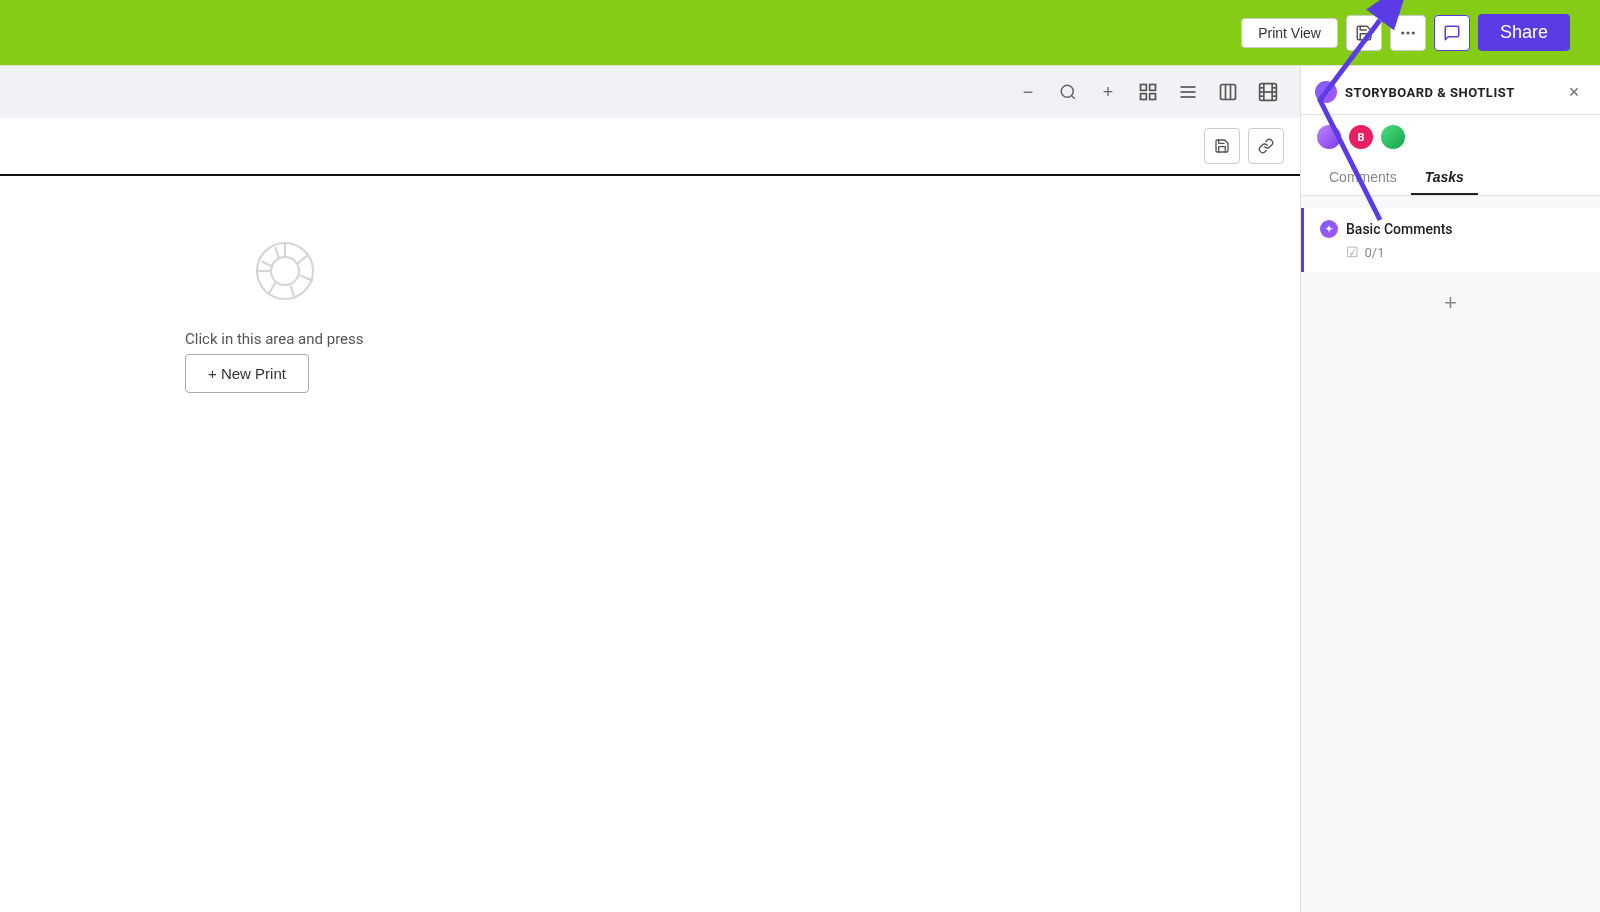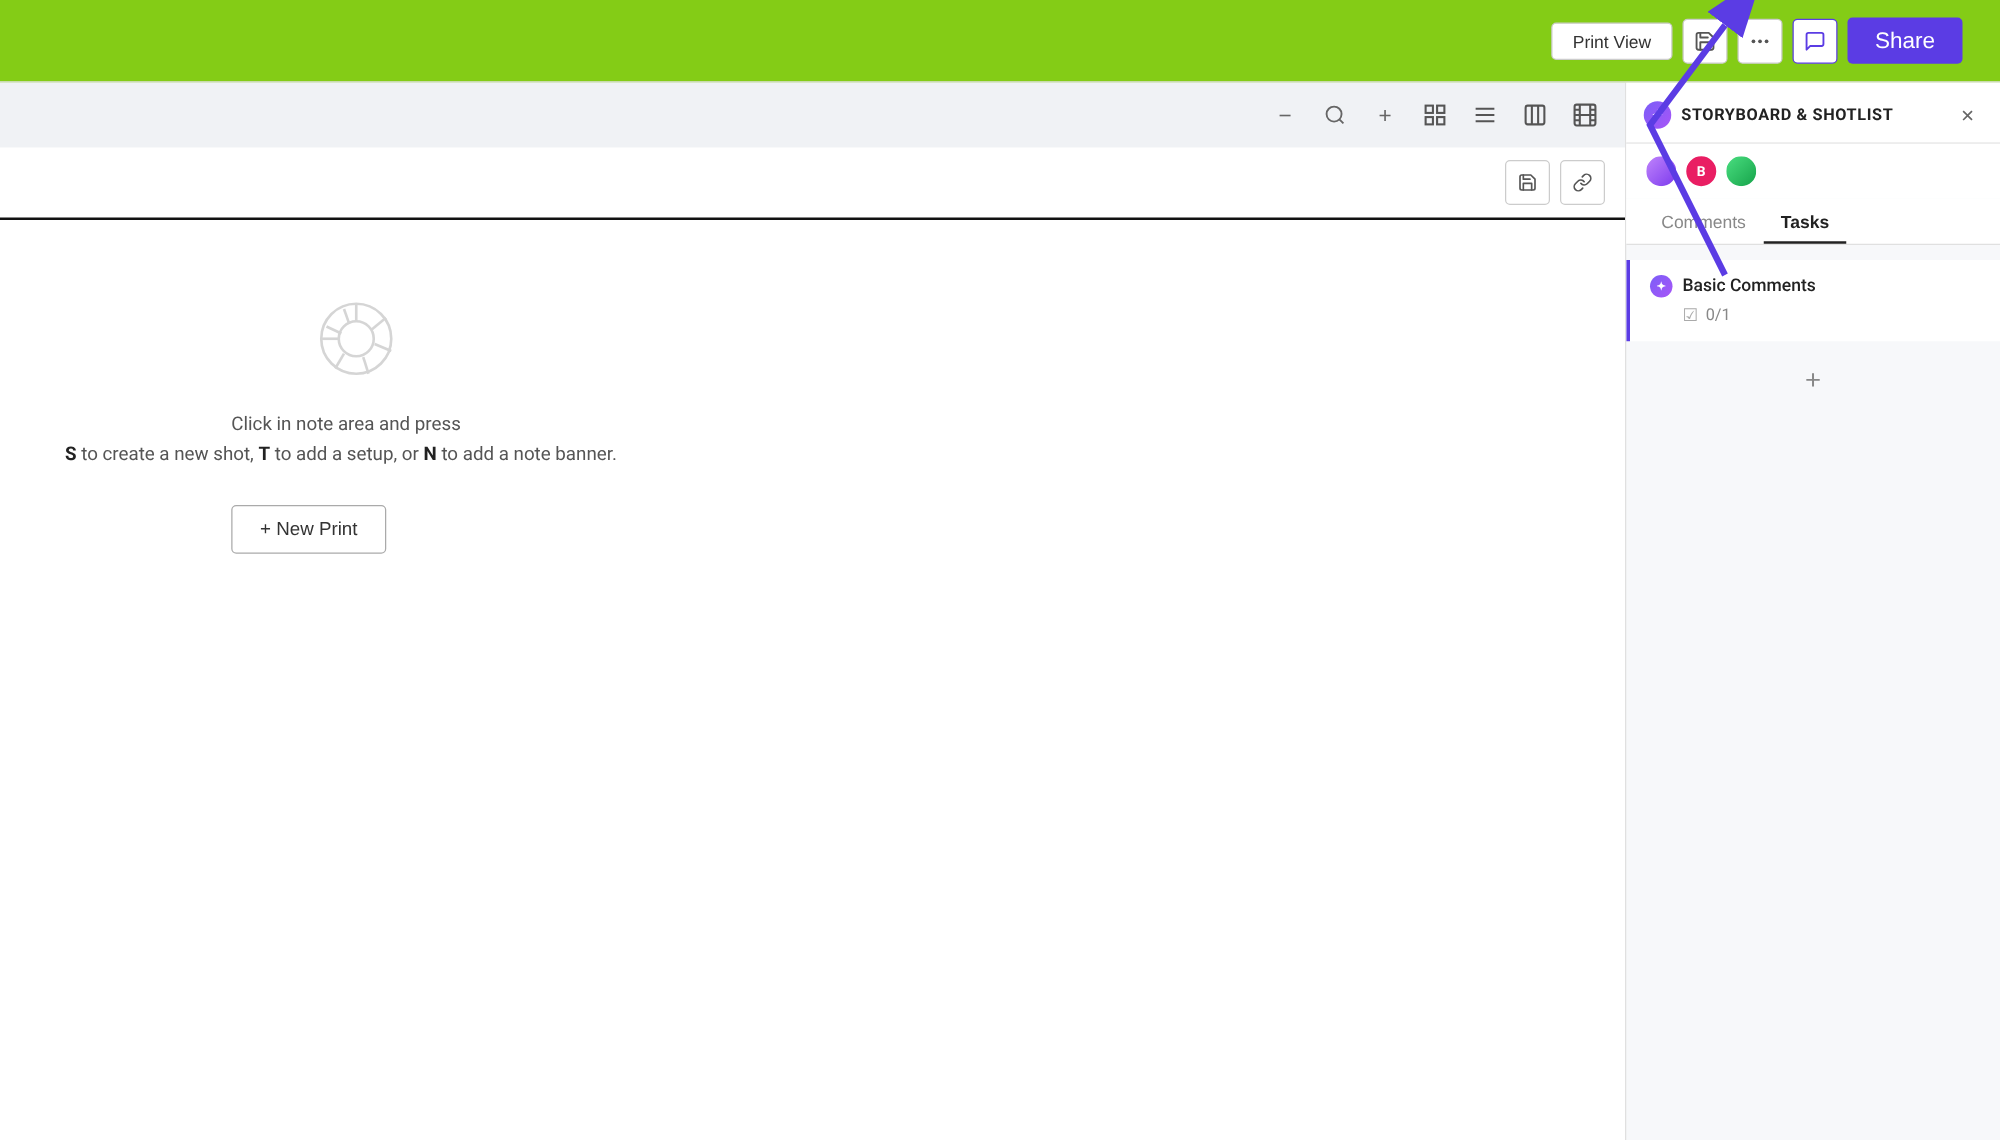--- a/index.html
+++ b/index.html
@@ -256,20 +256,21 @@
       color: #888;
       cursor: pointer;
       border: none;
       background: transparent;
       border-bottom: 2px solid transparent;
     }
     .panel-tab.active {
       color: #222;
       font-weight: 600;
       border-bottom: 2px solid #222;
+      font-style: italic;
     }
     .panel-body {
       flex: 1;
       overflow-y: auto;
       padding: 12px 0;
     }
     .task-item {
       background: #fff;
       margin: 0 0 2px;
       padding: 12px 16px;
@@ -438,24 +439,21 @@
             <line x1="50" y1="10" x2="50" y2="30"></line>
             <line x1="84" y1="26" x2="67" y2="40"></line>
             <line x1="90" y1="64" x2="71" y2="56"></line>
             <line x1="64" y1="90" x2="58" y2="71"></line>
             <line x1="26" y1="84" x2="36" y2="67"></line>
             <line x1="10" y1="50" x2="30" y2="50"></line>
             <line x1="16" y1="36" x2="33" y2="44"></line>
             <line x1="36" y1="16" x2="42" y2="33"></line>
           </svg>
         </div>
-        <p class="canvas-hint-text">Click in note area and press</p>
-        <p class="canvas-hint-keys">
-          <strong>S</strong> to create a new shot, <strong>T</strong> to add a setup, or <strong>N</strong> to add a note banner.
-        </p>
+        <p class="canvas-hint-text">Click in this area and press</p>
         <button class="new-shot-btn">+ New Print</button>
       </div>
     </div>
   </div>
 
   <div class="right-panel">
     <div class="panel-header">
       <div class="panel-logo">✦</div>
       <span class="panel-title">STORYBOARD &amp; SHOTLIST</span>
       <button class="panel-close-btn">×</button>

